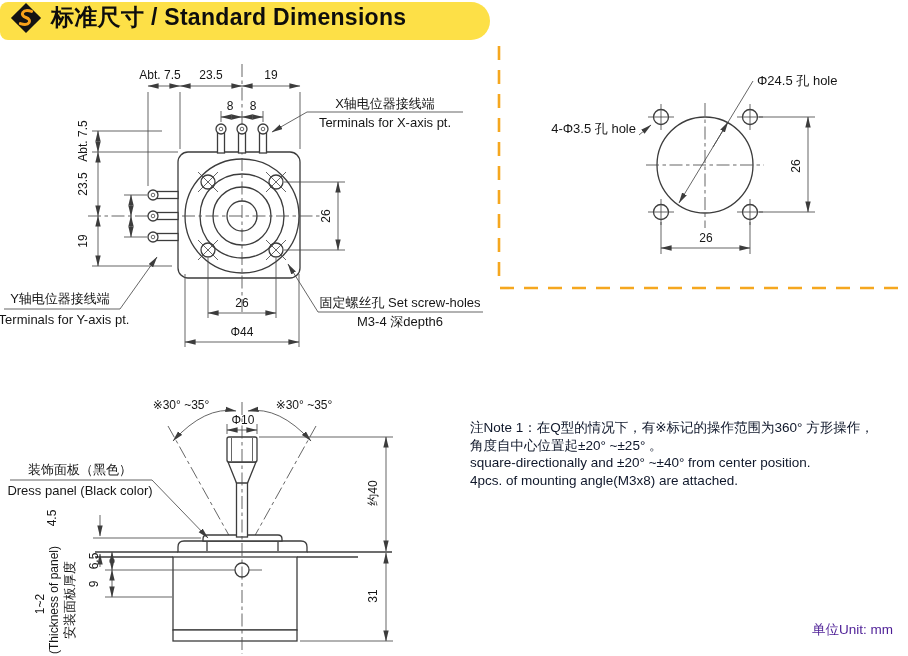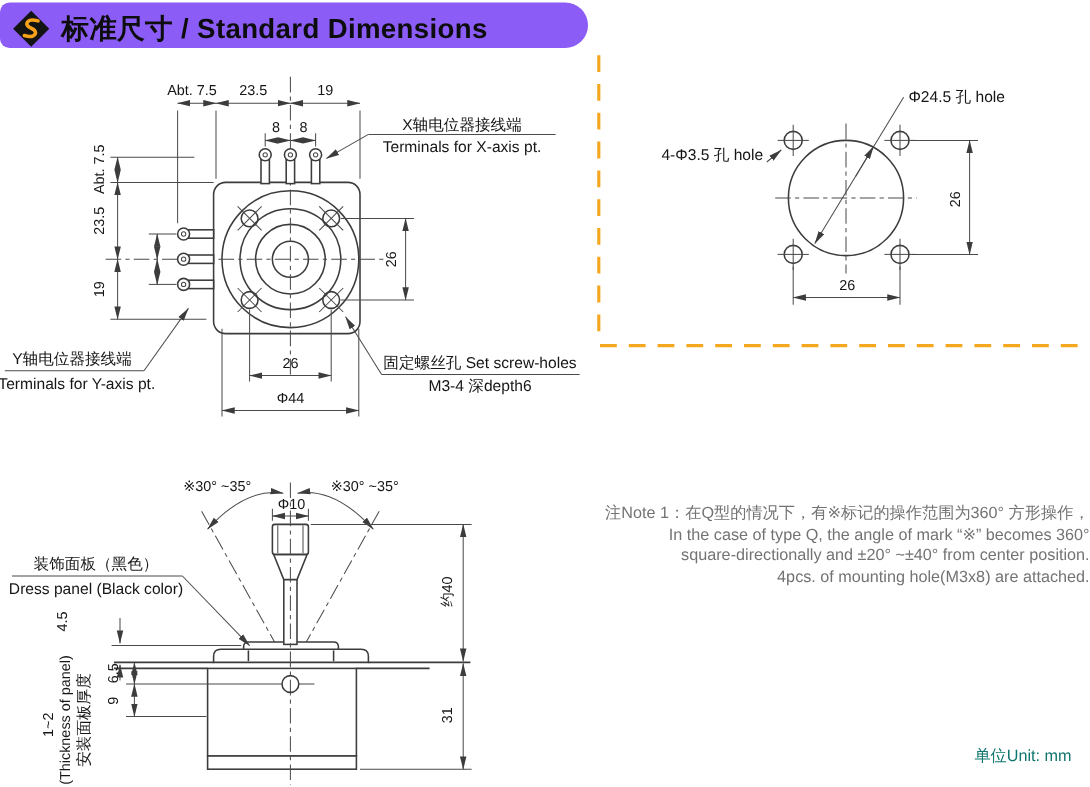--- a/index.html
+++ b/index.html
@@ -1,35 +1,35 @@
 <!DOCTYPE html>
 <html><head>
 <meta charset="utf-8">
 <style>
   html,body{margin:0;padding:0;background:#fff;}
   .page{position:relative;width:908px;height:656px;background:#fff;overflow:hidden;
         font-family:"Liberation Sans","DejaVu Sans",sans-serif;}
-  .hdr{position:absolute;top:2px;height:38px;background:#8b5cf6;display:flex;align-items:flex-end;box-sizing:border-box;}
+  .hdr{position:absolute;top:2px;height:38px;background:#fde047;display:flex;align-items:flex-start;box-sizing:border-box;}
   .hdr-left{left:0;width:490px;border-radius:8px 19px 19px 8px;padding-left:10px;gap:9px;}
   .hdr-right{left:519px;width:387px;border-radius:19px;justify-content:center;}
   .hdr-title{font-size:23px;font-weight:bold;color:#0d0d0d;white-space:nowrap;letter-spacing:.3px;}
   svg.drawing{position:absolute;left:0;top:0;}
   .ln{stroke:#3c3c3c;stroke-width:1.3;fill:none;}
   .lnf{stroke:#3c3c3c;stroke-width:1.3;fill:#ffffff;}
   .tn{stroke:#4a4a4a;stroke-width:.85;fill:none;}
   .cl{stroke:#4a4a4a;stroke-width:.85;fill:none;stroke-dasharray:13 3.5 3.5 3.5;}
   .div-dash{stroke:#F5A71F;stroke-width:2.6;fill:none;stroke-dasharray:14 10;}
   text{fill:#161616;font-family:"Liberation Sans","DejaVu Sans",sans-serif;}
   .dt{font-size:12px;}
   .lb{font-size:13px;}
   .lbs{font-size:12px;}
-  .notes{position:absolute;left:470px;top:419px;width:438px;text-align:right;
-         font-size:13.5px;line-height:17.5px;color:#737373;}
+  .notes{position:absolute;left:470px;top:419px;width:438px;text-align:left;
+         font-size:13.5px;line-height:17.5px;color:#0f172a;}
   .unit{position:absolute;left:700px;top:621px;width:193px;text-align:right;
-        font-size:13.5px;color:#0f766e;}
+        font-size:13.5px;color:#4c1d95;}
 </style>
 </head>
 <body>
 
 <div class="page">
 
   <div class="hdr hdr-left">
     <svg width="32" height="32" viewBox="0 0 34 34">
       <polygon points="17,1 33,17 17,33 1,17" fill="#131313"></polygon>
       <path d="M23,10 C13,7 10,14 17,16.5 C24,19 21,26 11,23" stroke="#F7A11A" stroke-width="3.2" fill="none" stroke-linecap="round"></path>
@@ -301,20 +301,20 @@
         <text class="lb" x="80" y="474" text-anchor="middle">装饰面板（黑色）</text>
         <line class="tn" x1="10" y1="480" x2="152" y2="480"></line>
         <line class="tn" x1="152" y1="480" x2="208" y2="538" marker-end="url(#ar)"></line>
         <text class="lb" x="80" y="495" text-anchor="middle">Dress panel (Black color)</text>
       </g>
     </g>
   </svg>
 
   <div class="notes">
     <div>注Note 1：在Q型的情况下，有※标记的操作范围为360° 方形操作，</div>
-    <div>In the case of type Q, the angle of mark “※” becomes 360°</div>
+    <div>角度自中心位置起±20° ~±25° 。</div>
     <div>square-directionally and ±20° ~±40° from center position.</div>
-    <div>4pcs. of mounting hole(M3x8) are attached.</div>
+    <div>4pcs. of mounting angle(M3x8) are attached.</div>
   </div>
 
   <div class="unit">单位Unit: mm</div>
 
 </div>
 
 </body></html>

